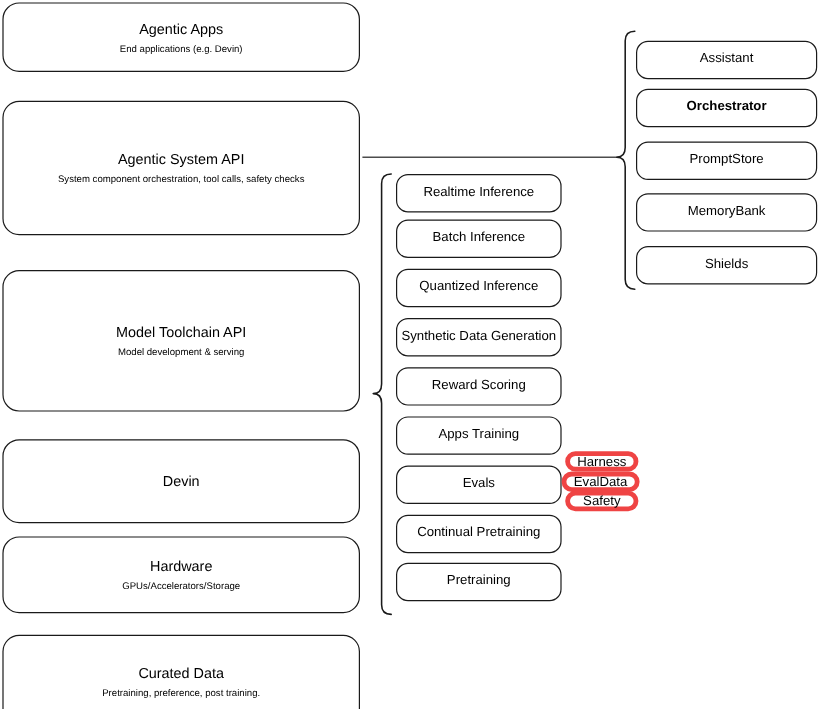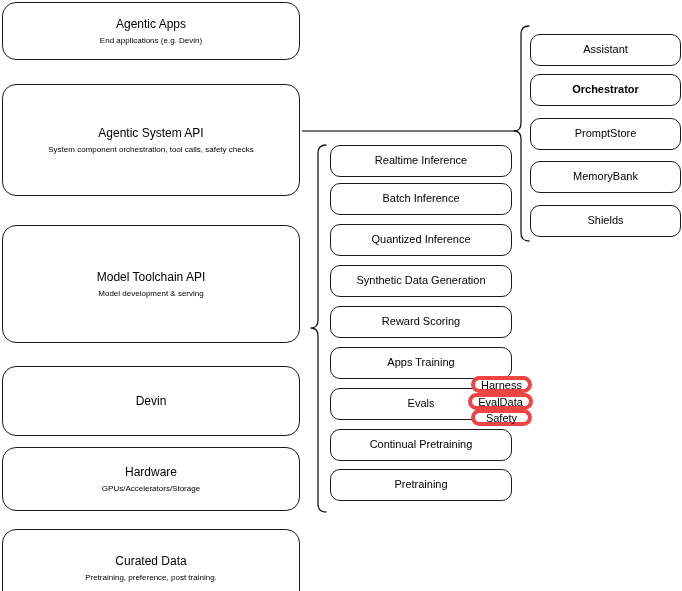--- a/index.html
+++ b/index.html
@@ -48,21 +48,21 @@
     margin-top: 4px;
     white-space: nowrap;
   }
 
   
   .stack-box { left: 2px; width: 298px; border-radius: 14px; }
 
   
   .cap-box {
     left: 330px;
-    width: 182px;
+    width: 138px;
     height: 32px;
     border-radius: 10px;
   }
   .cap-box .title { font-size: 11px; }
 
   
   .comp-box {
     left: 530px;
     width: 151px;
     height: 32px;

